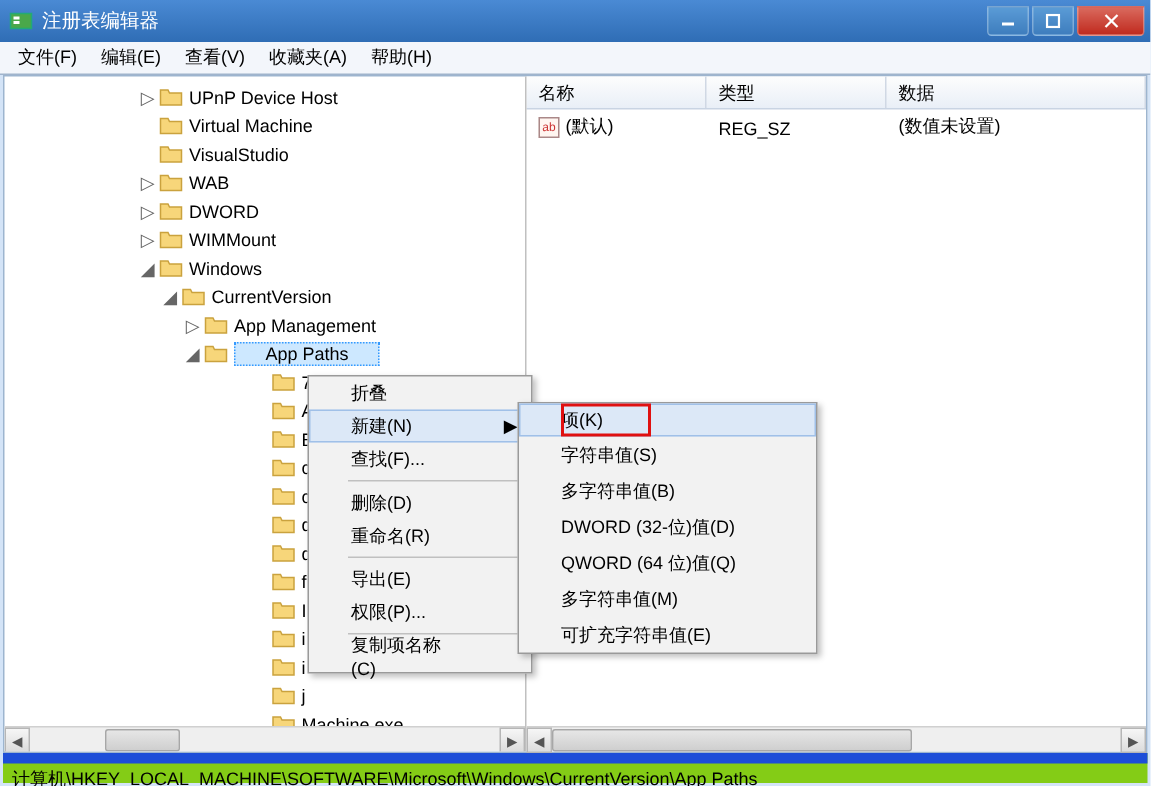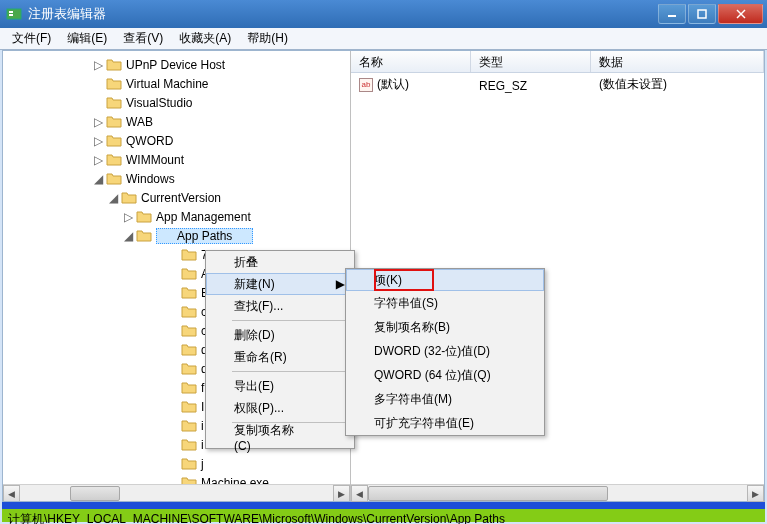--- a/index.html
+++ b/index.html
@@ -128,21 +128,21 @@
               <path d="M1 3 L1 12 L15 12 L15 4 L7 4 L6 2 L1 2 Z" fill="#f7d67a" stroke="#caa23e"></path>
             </svg></span>
           <span class="node-label">WAB</span>
         </div>
         <div class="node">
           <span class="indent" style="width:88px"></span>
           <span class="toggle">▷</span>
           <span class="folder-icon"><svg viewBox="0 0 16 14">
               <path d="M1 3 L1 12 L15 12 L15 4 L7 4 L6 2 L1 2 Z" fill="#f7d67a" stroke="#caa23e"></path>
             </svg></span>
-          <span class="node-label">QWORD</span>
+          <span class="node-label">DWORD</span>
         </div>
         <div class="node">
           <span class="indent" style="width:88px"></span>
           <span class="toggle">▷</span>
           <span class="folder-icon"><svg viewBox="0 0 16 14">
               <path d="M1 3 L1 12 L15 12 L15 4 L7 4 L6 2 L1 2 Z" fill="#f7d67a" stroke="#caa23e"></path>
             </svg></span>
           <span class="node-label">WIMMount</span>
         </div>
         <div class="node">
@@ -358,21 +358,21 @@
 
 <div class="submenu" style="left:345px; top:268px; width:200px">
   <div class="item hover">
       <span>项(K)</span>
     </div>
   <div class="sep"></div>
   <div class="item">
       <span>字符串值(S)</span>
     </div>
   <div class="item">
-      <span>复制项名称(B)</span>
+      <span>多字符串值(B)</span>
     </div>
   <div class="item">
       <span>DWORD (32-位)值(D)</span>
     </div>
   <div class="item">
       <span>QWORD (64 位)值(Q)</span>
     </div>
   <div class="item">
       <span>多字符串值(M)</span>
     </div>

